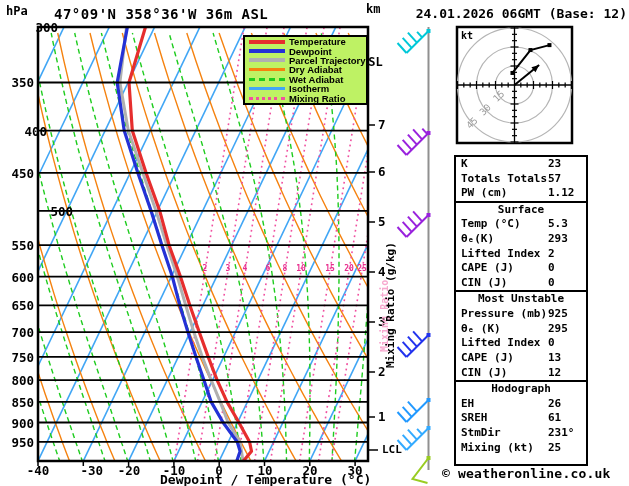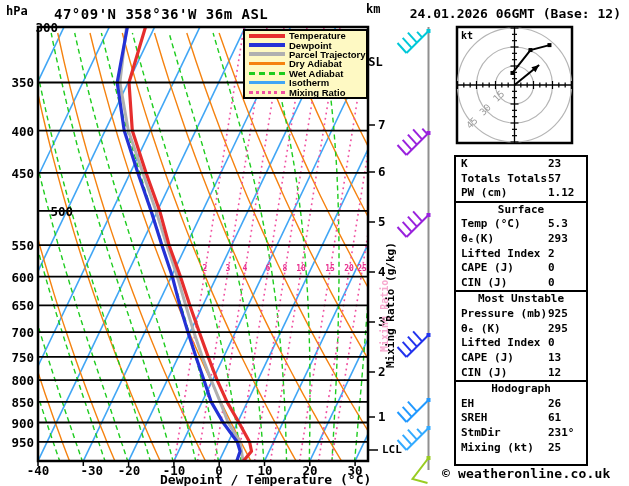--- a/index.html
+++ b/index.html
@@ -1,21 +1,21 @@
 <!DOCTYPE html>
 <html><head>
 <meta charset="utf-8">
 <style>
   html,body{margin:0;padding:0;background:#fff;}
   .stage{position:relative;width:629px;height:486px;background:#fff;overflow:hidden;
          font-family:"DejaVu Sans Mono","Liberation Mono",monospace;}
   .lbl{position:absolute;white-space:pre;color:#000;}
   .bold{font-weight:bold;}
   svg{position:absolute;left:0;top:0;}
-  .legend{position:absolute;left:243px;top:29px;width:125px;height:70px;background:#fef9c3;
+  .legend{position:absolute;left:243px;top:35px;width:125px;height:70px;background:#bef264;
           border:2px solid #000;box-sizing:border-box;z-index:5;}
   .legend-row{display:flex;align-items:center;height:9.4px;}
   .legend-swatch{display:inline-block;width:36px;margin-left:4px;margin-right:4px;}
   .legend-label{font-family:"Liberation Sans",sans-serif;font-size:9.5px;font-weight:bold;line-height:9px;}
   .datatable{position:absolute;left:454px;top:155px;width:130px;height:307px;border:2px solid #000;
              box-sizing:content-box;background:#fff;font-size:11px;font-weight:bold;z-index:5;}
   .tsection{border-top:2px solid #000;}
   .tsection:first-child{border-top:none;}
   .trow{position:relative;height:14.62px;line-height:14.62px;padding-left:5px;}
   .trow .val{position:absolute;left:92px;top:0;}
@@ -234,21 +234,21 @@
         <rect x="510.47333333333336" y="70.96666666666667" width="4" height="4" fill="#000"></rect>
         <rect x="528.46" y="48.04" width="4" height="4" fill="#000"></rect>
         <rect x="547.46" y="43.1" width="4" height="4" fill="#000"></rect>
       </g>
     </svg>
 
   <div class="lbl bold" style="left:6px;top:4px;font-size:12px;">hPa</div>
   <div class="lbl bold" style="left:54px;top:6px;font-size:14px;letter-spacing:0.5px;">47°09'N 358°36'W 36m ASL</div>
   <div class="lbl bold" style="left:366px;top:2px;font-size:12px;">km</div>
   <div class="lbl bold" style="left:361px;top:15px;font-size:12px;margin-top:40px;">ASL</div>
-  <div class="lbl bold" style="right:8px;top:6px;font-size:13px;">24.01.2026 06GMT (Base: 12)</div>
+  <div class="lbl bold" style="right:2px;top:6px;font-size:13px;">24.01.2026 06GMT (Base: 12)</div>
 
   <div class="legend" id="legend">
       <div class="legend-row">
         <span class="legend-swatch" style="border-top: 4px solid rgb(230, 46, 46);"></span>
         <span class="legend-label">Temperature</span>
       </div>
       <div class="legend-row">
         <span class="legend-swatch" style="border-top: 4px solid rgb(36, 49, 214);"></span>
         <span class="legend-label">Dewpoint</span>
       </div>
@@ -312,21 +312,21 @@
         <div class="trow"><span>StmDir</span><span class="val">231°</span></div>
         <div class="trow"><span>Mixing (kt)</span><span class="val">25</span></div>
       </div>
     </div>
 
   <div class="lbl bold" style="left:442px;top:466px;font-size:13px;letter-spacing:0.2px;">© weatheronline.co.uk</div>
 
   <div id="gen-labels">
       <div class="lbl bold" style="left:0;top:20px;width:34px;text-align:right;font-size:12.5px;margin-left:24px;">300</div>
       <div class="lbl bold" style="left:0;top:75px;width:34px;text-align:right;font-size:12.5px;">350</div>
-      <div class="lbl bold" style="left:0;top:124px;width:34px;text-align:right;font-size:12.5px;">400</div>
+      <div class="lbl bold" style="left:0;top:124px;width:34px;text-align:right;font-size:12.5px;padding-left:13px;">400</div>
       <div class="lbl bold" style="left:0;top:166px;width:34px;text-align:right;font-size:12.5px;">450</div>
       <div class="lbl bold" style="left:0;top:204px;width:34px;text-align:right;font-size:12.5px;padding-left:39px;">500</div>
       <div class="lbl bold" style="left:0;top:238px;width:34px;text-align:right;font-size:12.5px;">550</div>
       <div class="lbl bold" style="left:0;top:270px;width:34px;text-align:right;font-size:12.5px;">600</div>
       <div class="lbl bold" style="left:0;top:298px;width:34px;text-align:right;font-size:12.5px;">650</div>
       <div class="lbl bold" style="left:0;top:325px;width:34px;text-align:right;font-size:12.5px;">700</div>
       <div class="lbl bold" style="left:0;top:350px;width:34px;text-align:right;font-size:12.5px;">750</div>
       <div class="lbl bold" style="left:0;top:373px;width:34px;text-align:right;font-size:12.5px;">800</div>
       <div class="lbl bold" style="left:0;top:395px;width:34px;text-align:right;font-size:12.5px;">850</div>
       <div class="lbl bold" style="left:0;top:416px;width:34px;text-align:right;font-size:12.5px;">900</div>

